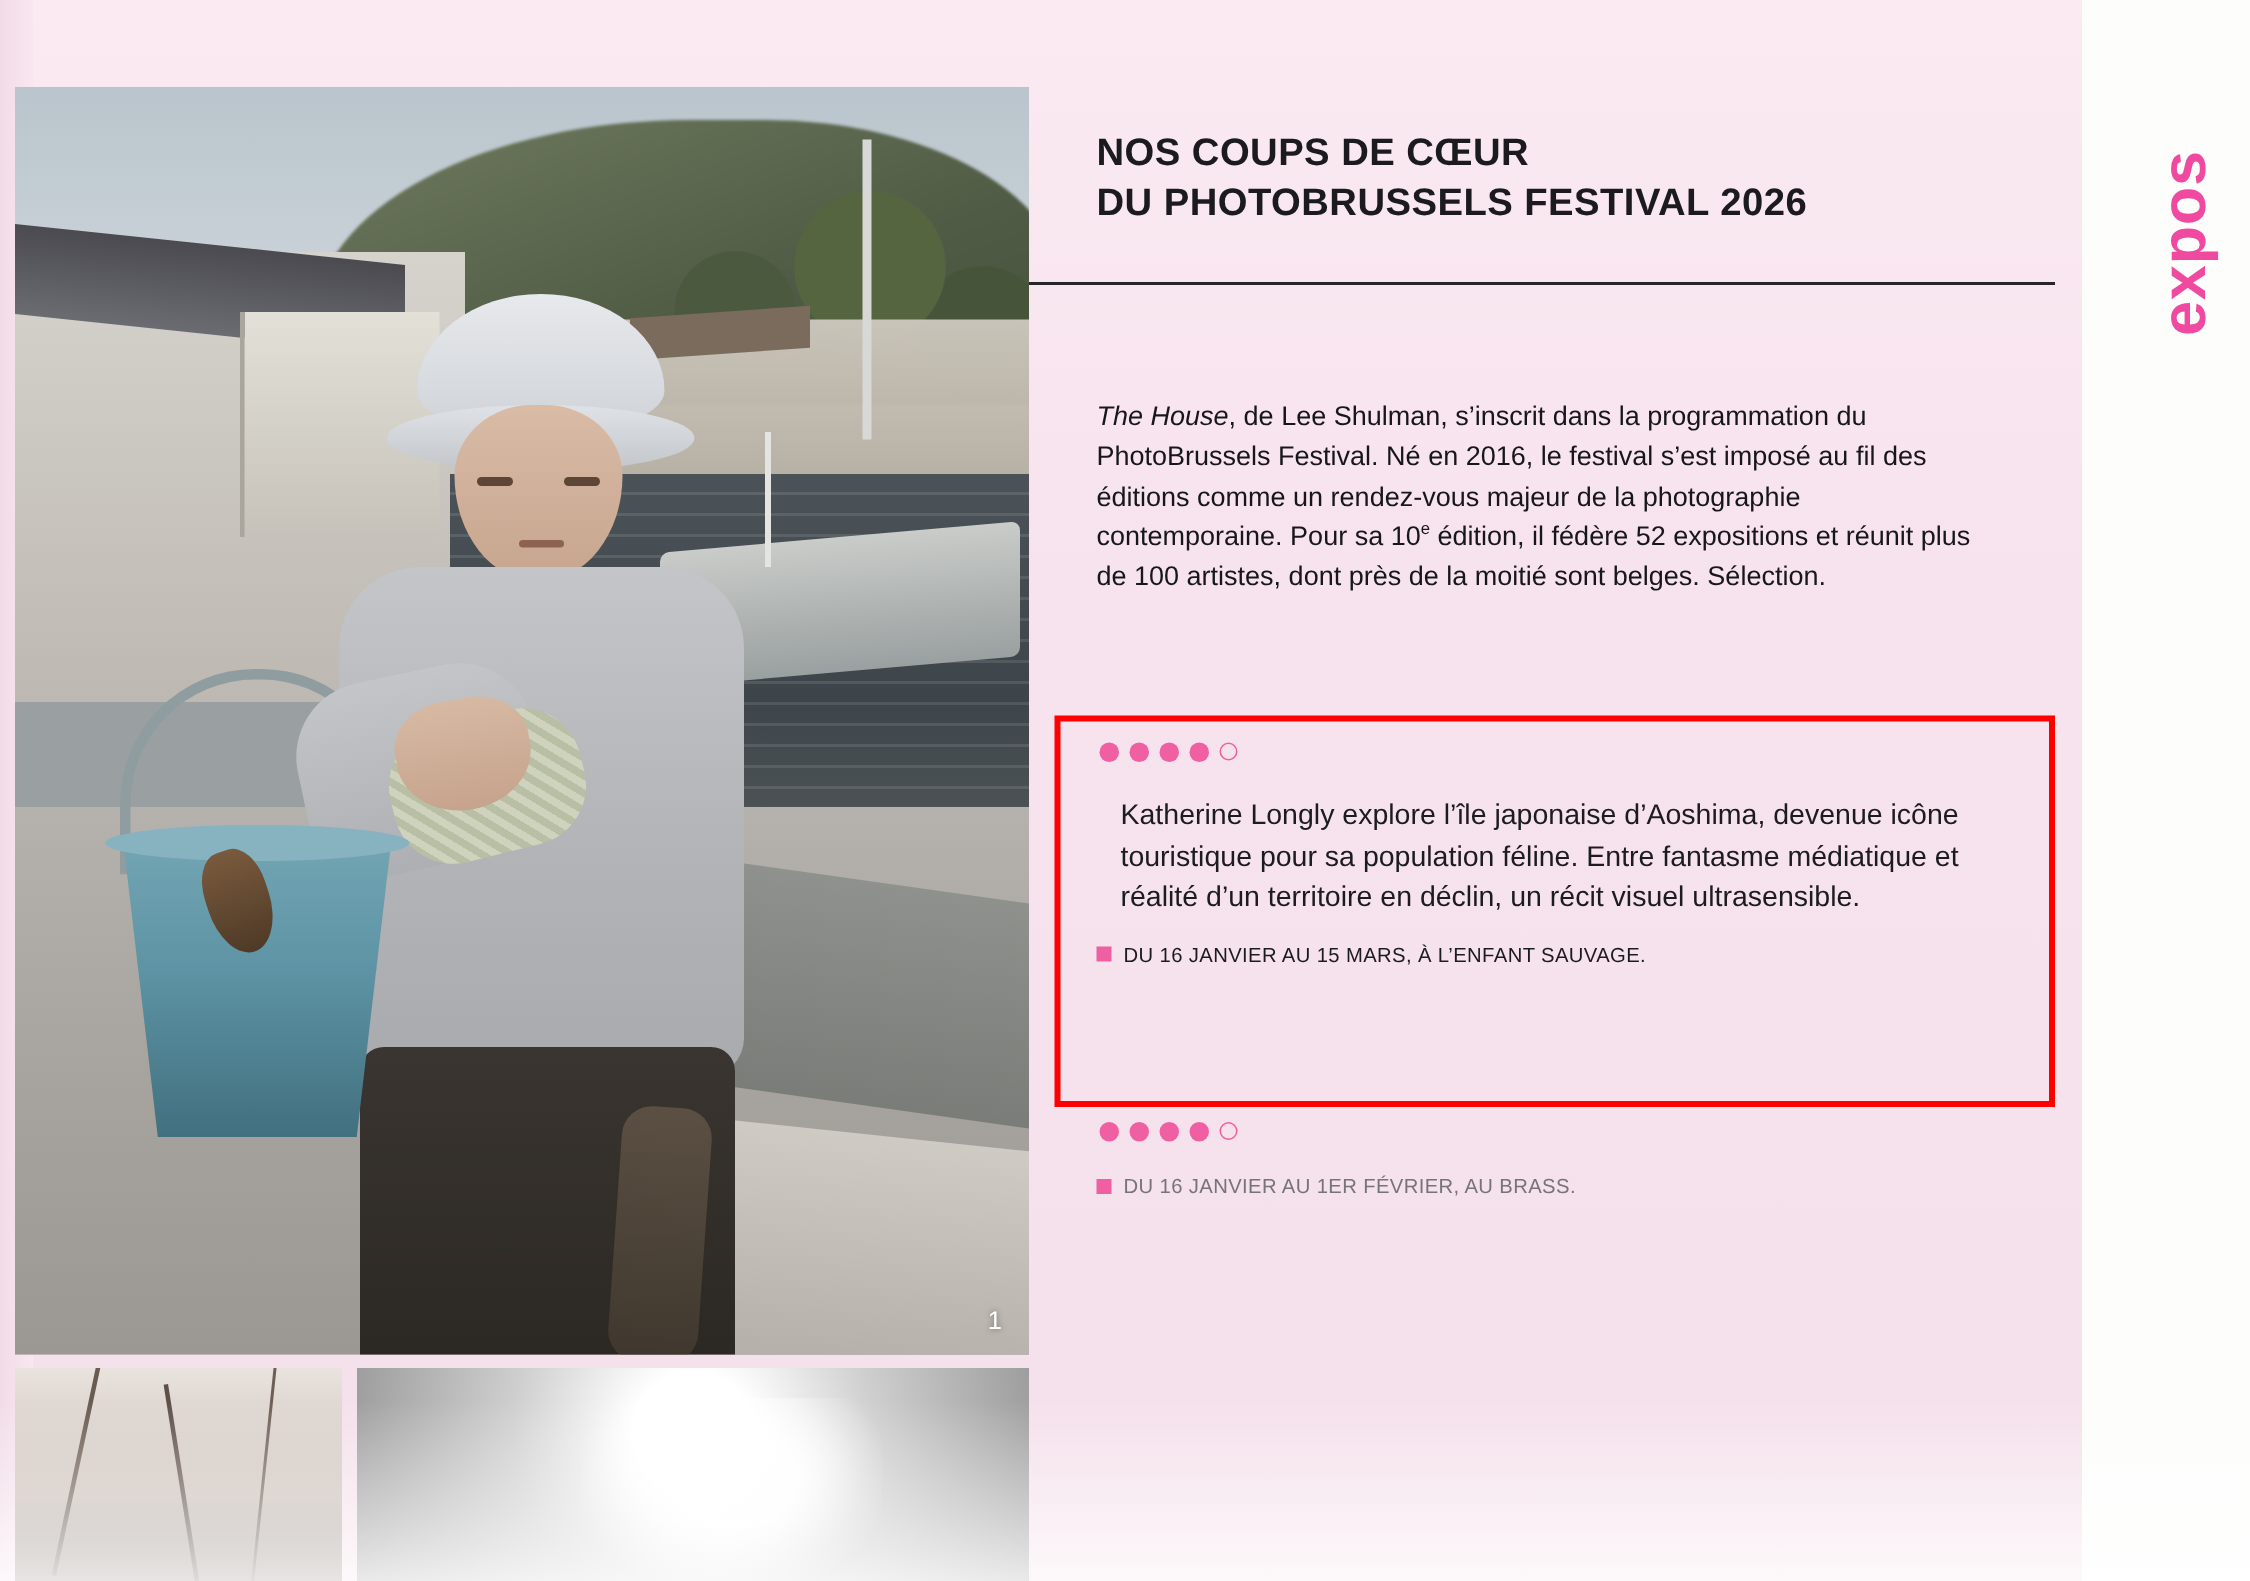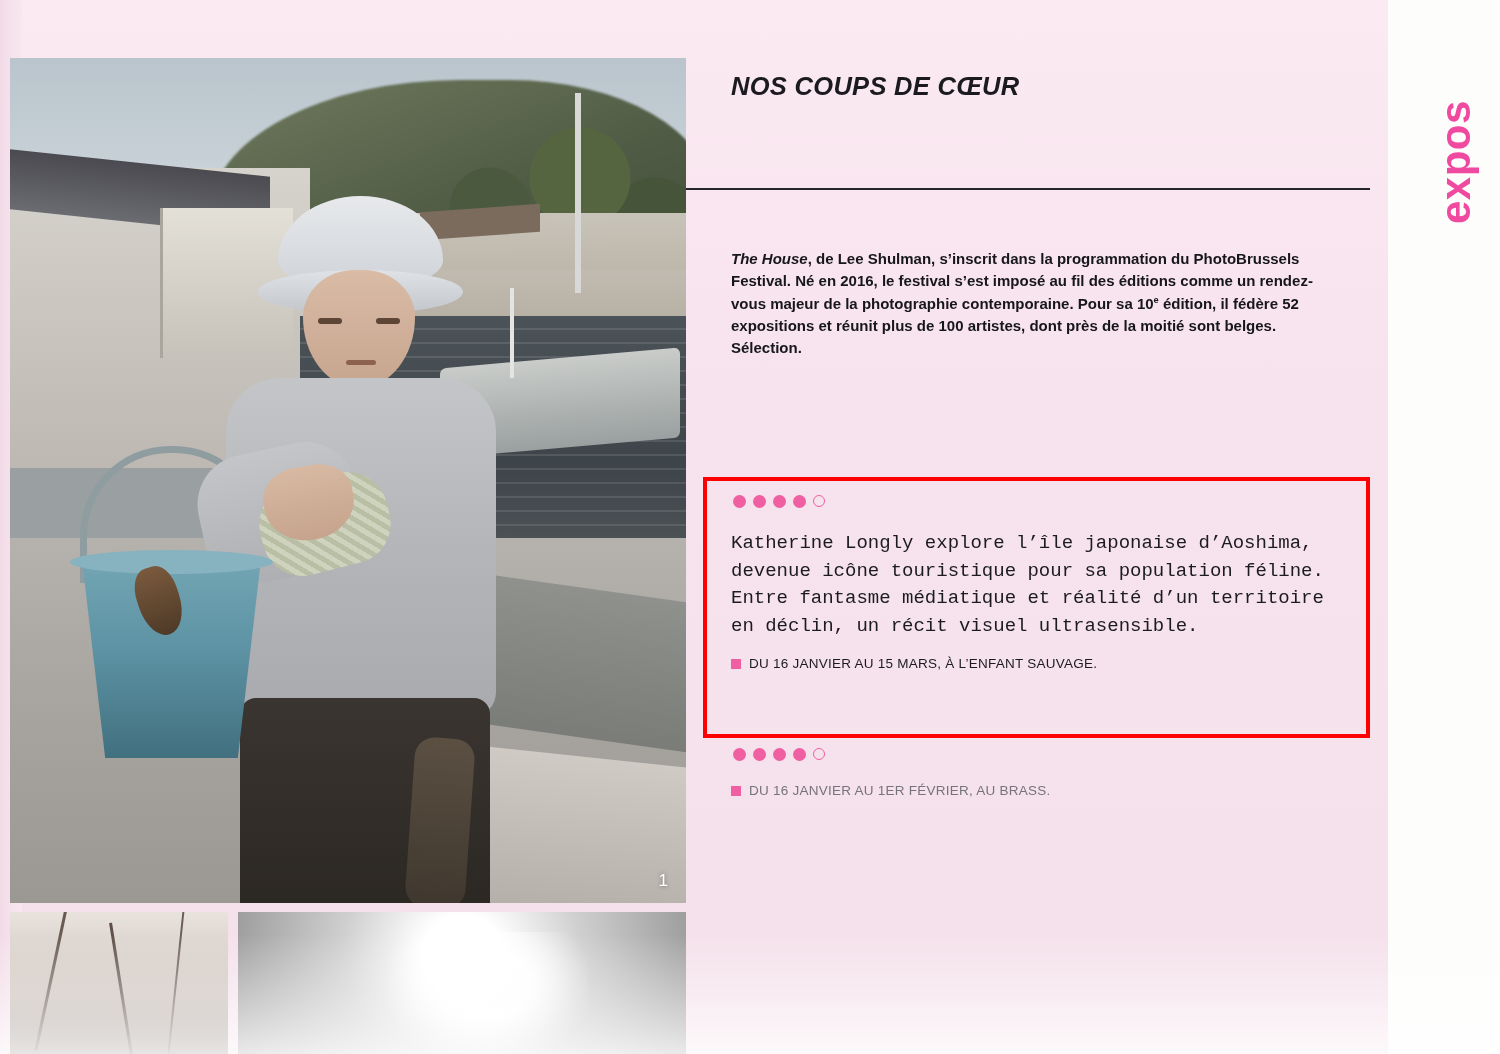--- a/index.html
+++ b/index.html
@@ -245,42 +245,42 @@
   
   .fade-bottom {
     position: absolute; left: 0; bottom: 0; width: 1500px; height: 120px;
     background: linear-gradient(180deg, rgba(255,255,255,0) 0%, rgba(255,255,255,.55) 70%, rgba(255,255,255,.8) 100%);
     pointer-events: none;
   }
 
   
   .col {
     position: absolute;
-    left: 731px; top: 70px; width: 600px; font-style: italic;
+    left: 731px; top: 86px; width: 600px;
   }
   .kicker {
     font-weight: bold;
     font-size: 25.5px;
     letter-spacing: .3px;
     line-height: 1.28;
     color: #1b1b1f;
     margin: 0;
   }
   .rule {
     position: absolute;
     left: 686px; top: 188px;
     width: 684px; height: 2px;
     background: #26262a;
   }
   .intro {
     position: absolute;
-    left: 731px; top: 248px;
+    left: 731px; top: 264px;
     width: 598px;
-    font-weight: bold;
-    font-size: 15px;
+    font-weight: normal;
+    font-size: 18px;
     line-height: 1.49;
     color: #17171b;
   }
   .intro em { font-style: italic; }
   sup { font-size: .62em; vertical-align: super; }
 
   
   .entry { position: absolute; left: 731px; width: 600px; }
   .entry-1 { top: 495px; }
   .entry-2 { top: 748px; }
@@ -303,23 +303,22 @@
   .dots { display: flex; gap: 7px; margin: 0 0 22px 2px; }
   .dot {
     width: 13px; height: 13px; border-radius: 50%;
     background: #ef5fa2;
   }
   .dot.empty { background: transparent; border: 1.6px solid #ef5fa2; width: 10px; height: 10px; }
   .entry-body {
     font-size: 19px;
     line-height: 1.45;
     color: #1c1c20;
-    margin: 0 0 16px 0;
+    margin: 0 0 16px 16px;
     width: 600px;
-    font-family: Liberation Mono, monospace;
   }
   .entry-meta {
     display: flex; align-items: center; gap: 8px;
     font-size: 13.5px;
     letter-spacing: .25px;
     color: #1c1c20;
   }
   .meta-square { width: 10px; height: 10px; background: #ef5fa2; display:inline-block; }
 
   .entry-2 .entry-body { color: #4e4d52; }
@@ -402,20 +401,21 @@
     <div class="branch"></div>
     <div class="branch2"></div>
     <div class="branch3"></div>
   </div>
   <div class="thumb-b">
     <div class="smoke"></div>
   </div>
 
   <div class="col">
     <div class="kicker">NOS COUPS DE CŒUR</div>
+    <div class="kicker">DU PHOTOBRUSSELS FESTIVAL 2026</div>
   </div>
 
   <div class="rule"></div>
 
   <div class="intro">
     <em>The House</em><span>, de Lee Shulman, s’inscrit dans la programmation du PhotoBrussels Festival. Né en 2016, le festival s’est imposé au fil des éditions comme un rendez-vous majeur de la photographie contemporaine. Pour sa 10<sup>e</sup> édition, il fédère 52 expositions et réunit plus de 100 artistes, dont près de la moitié sont belges. Sélection.</span>
   </div>
 
   <div class="entry entry-1">
     <div class="dots">

